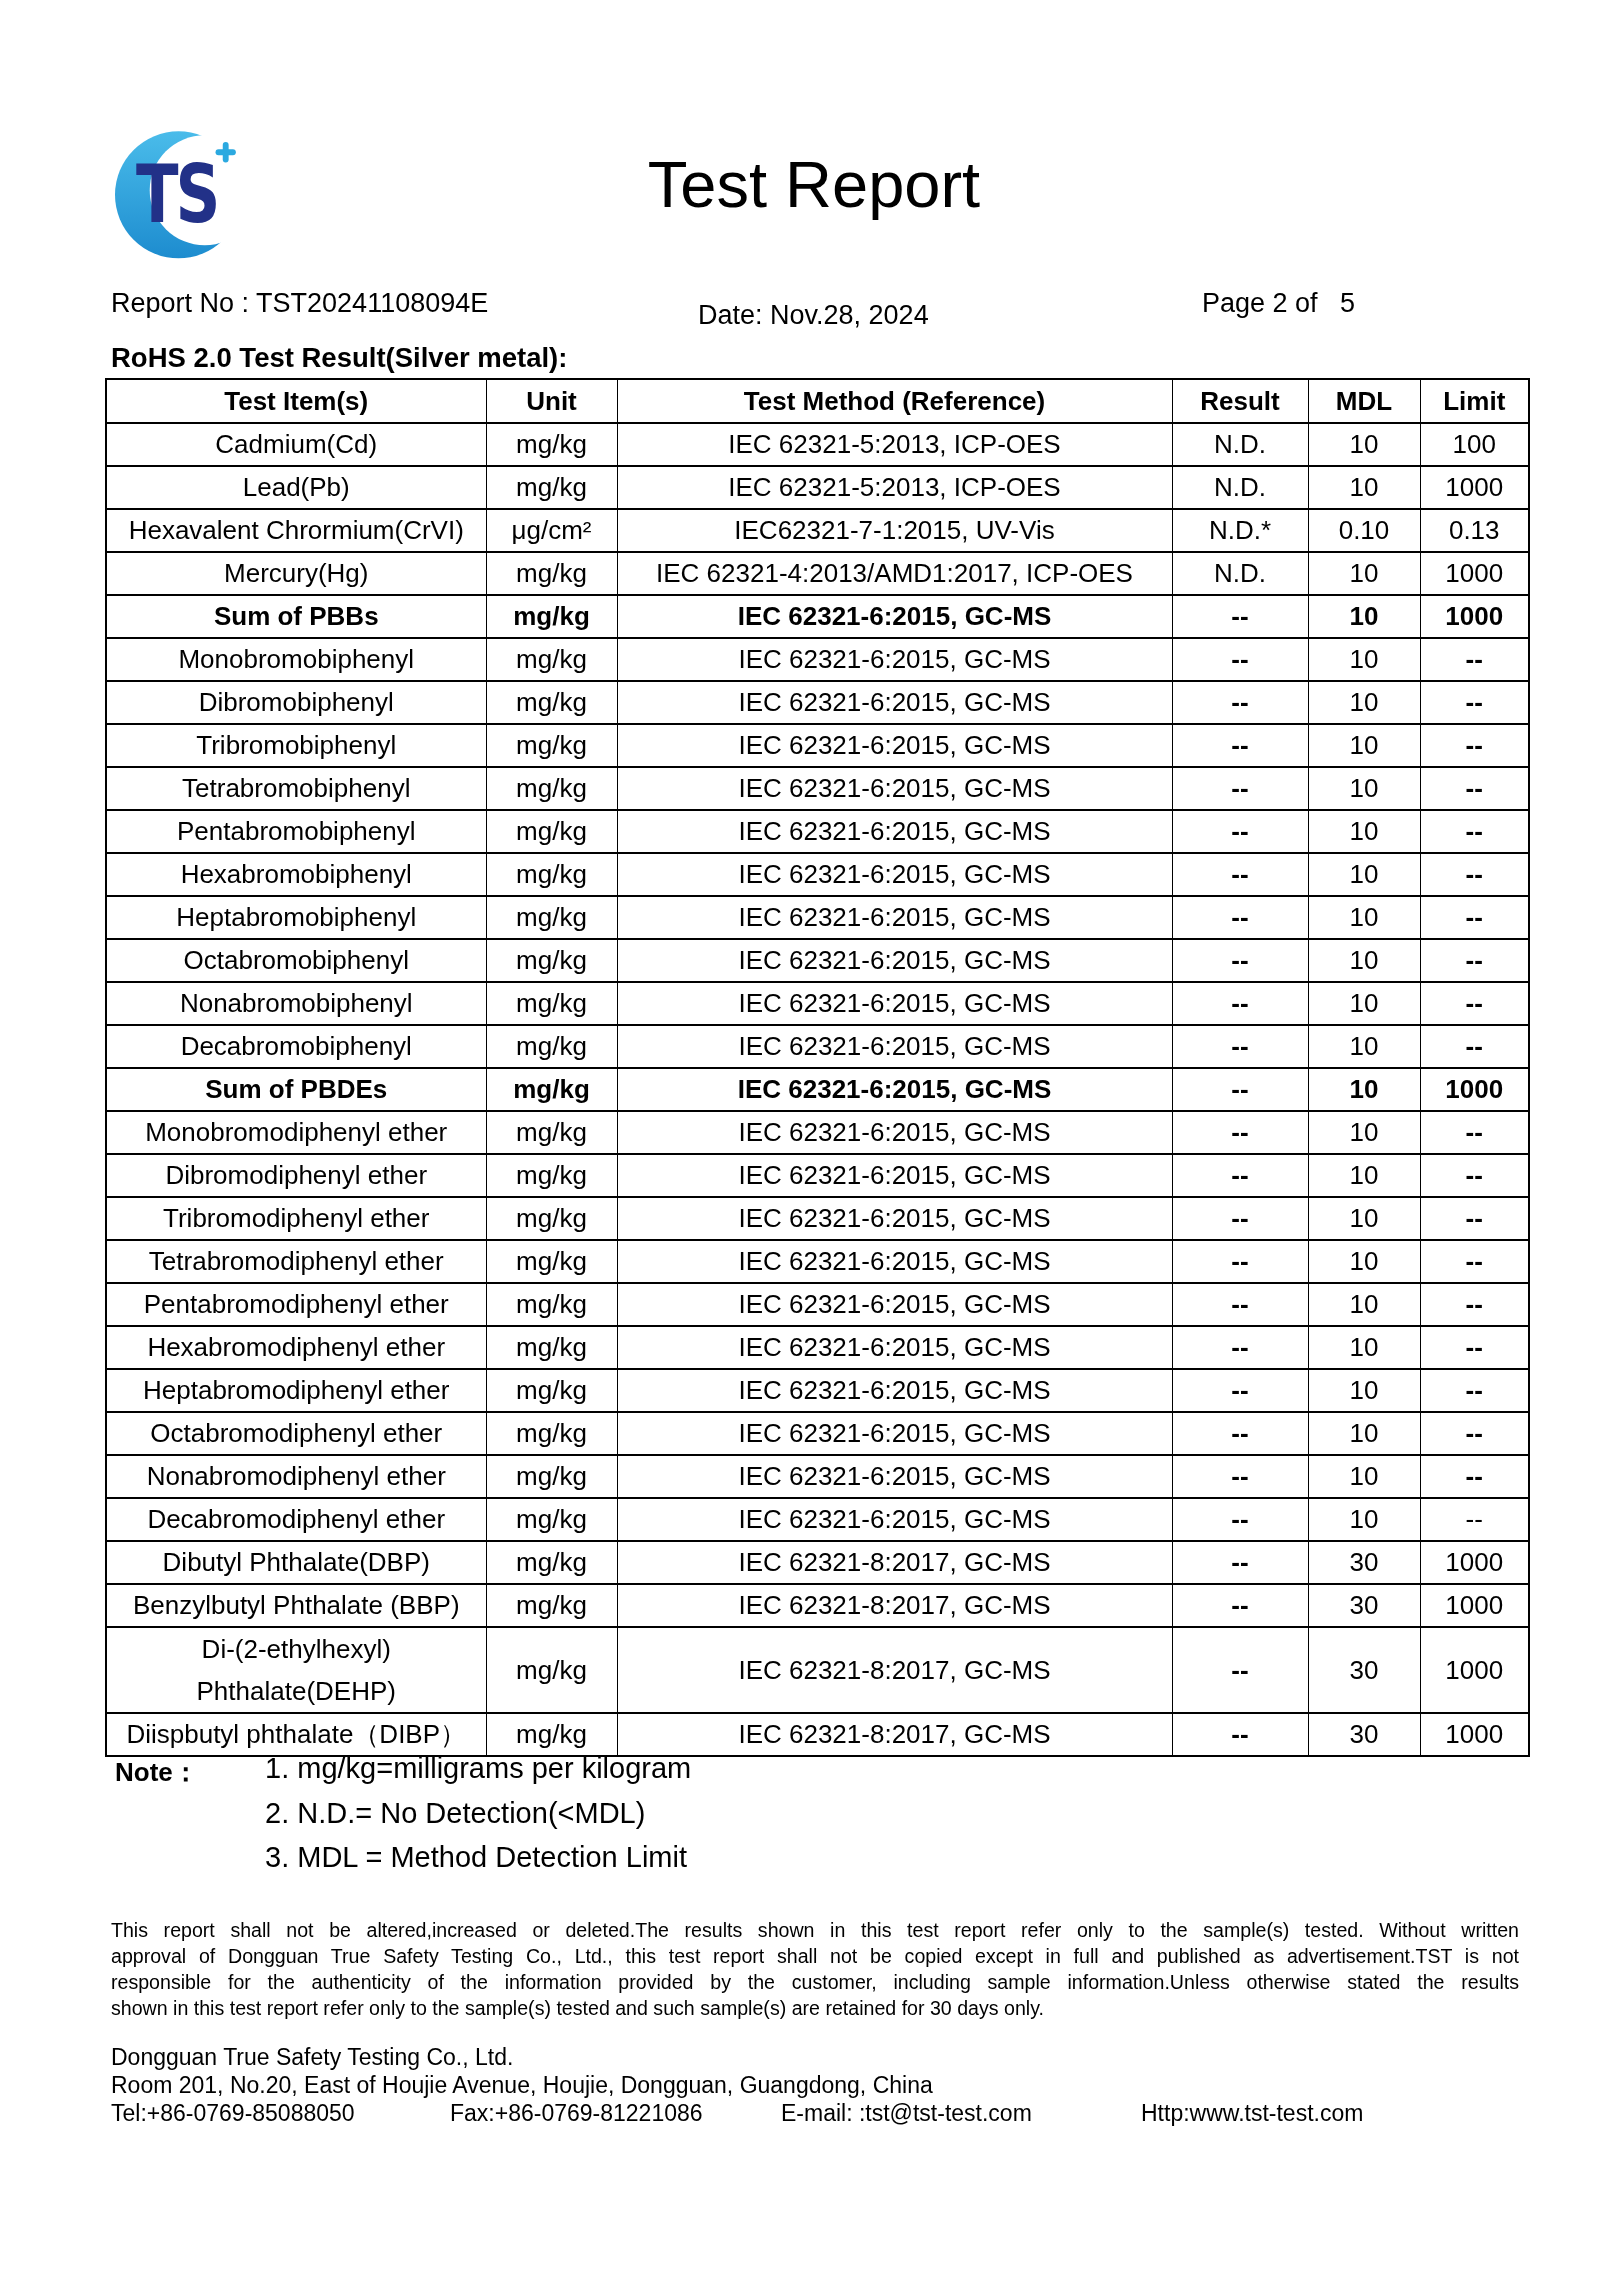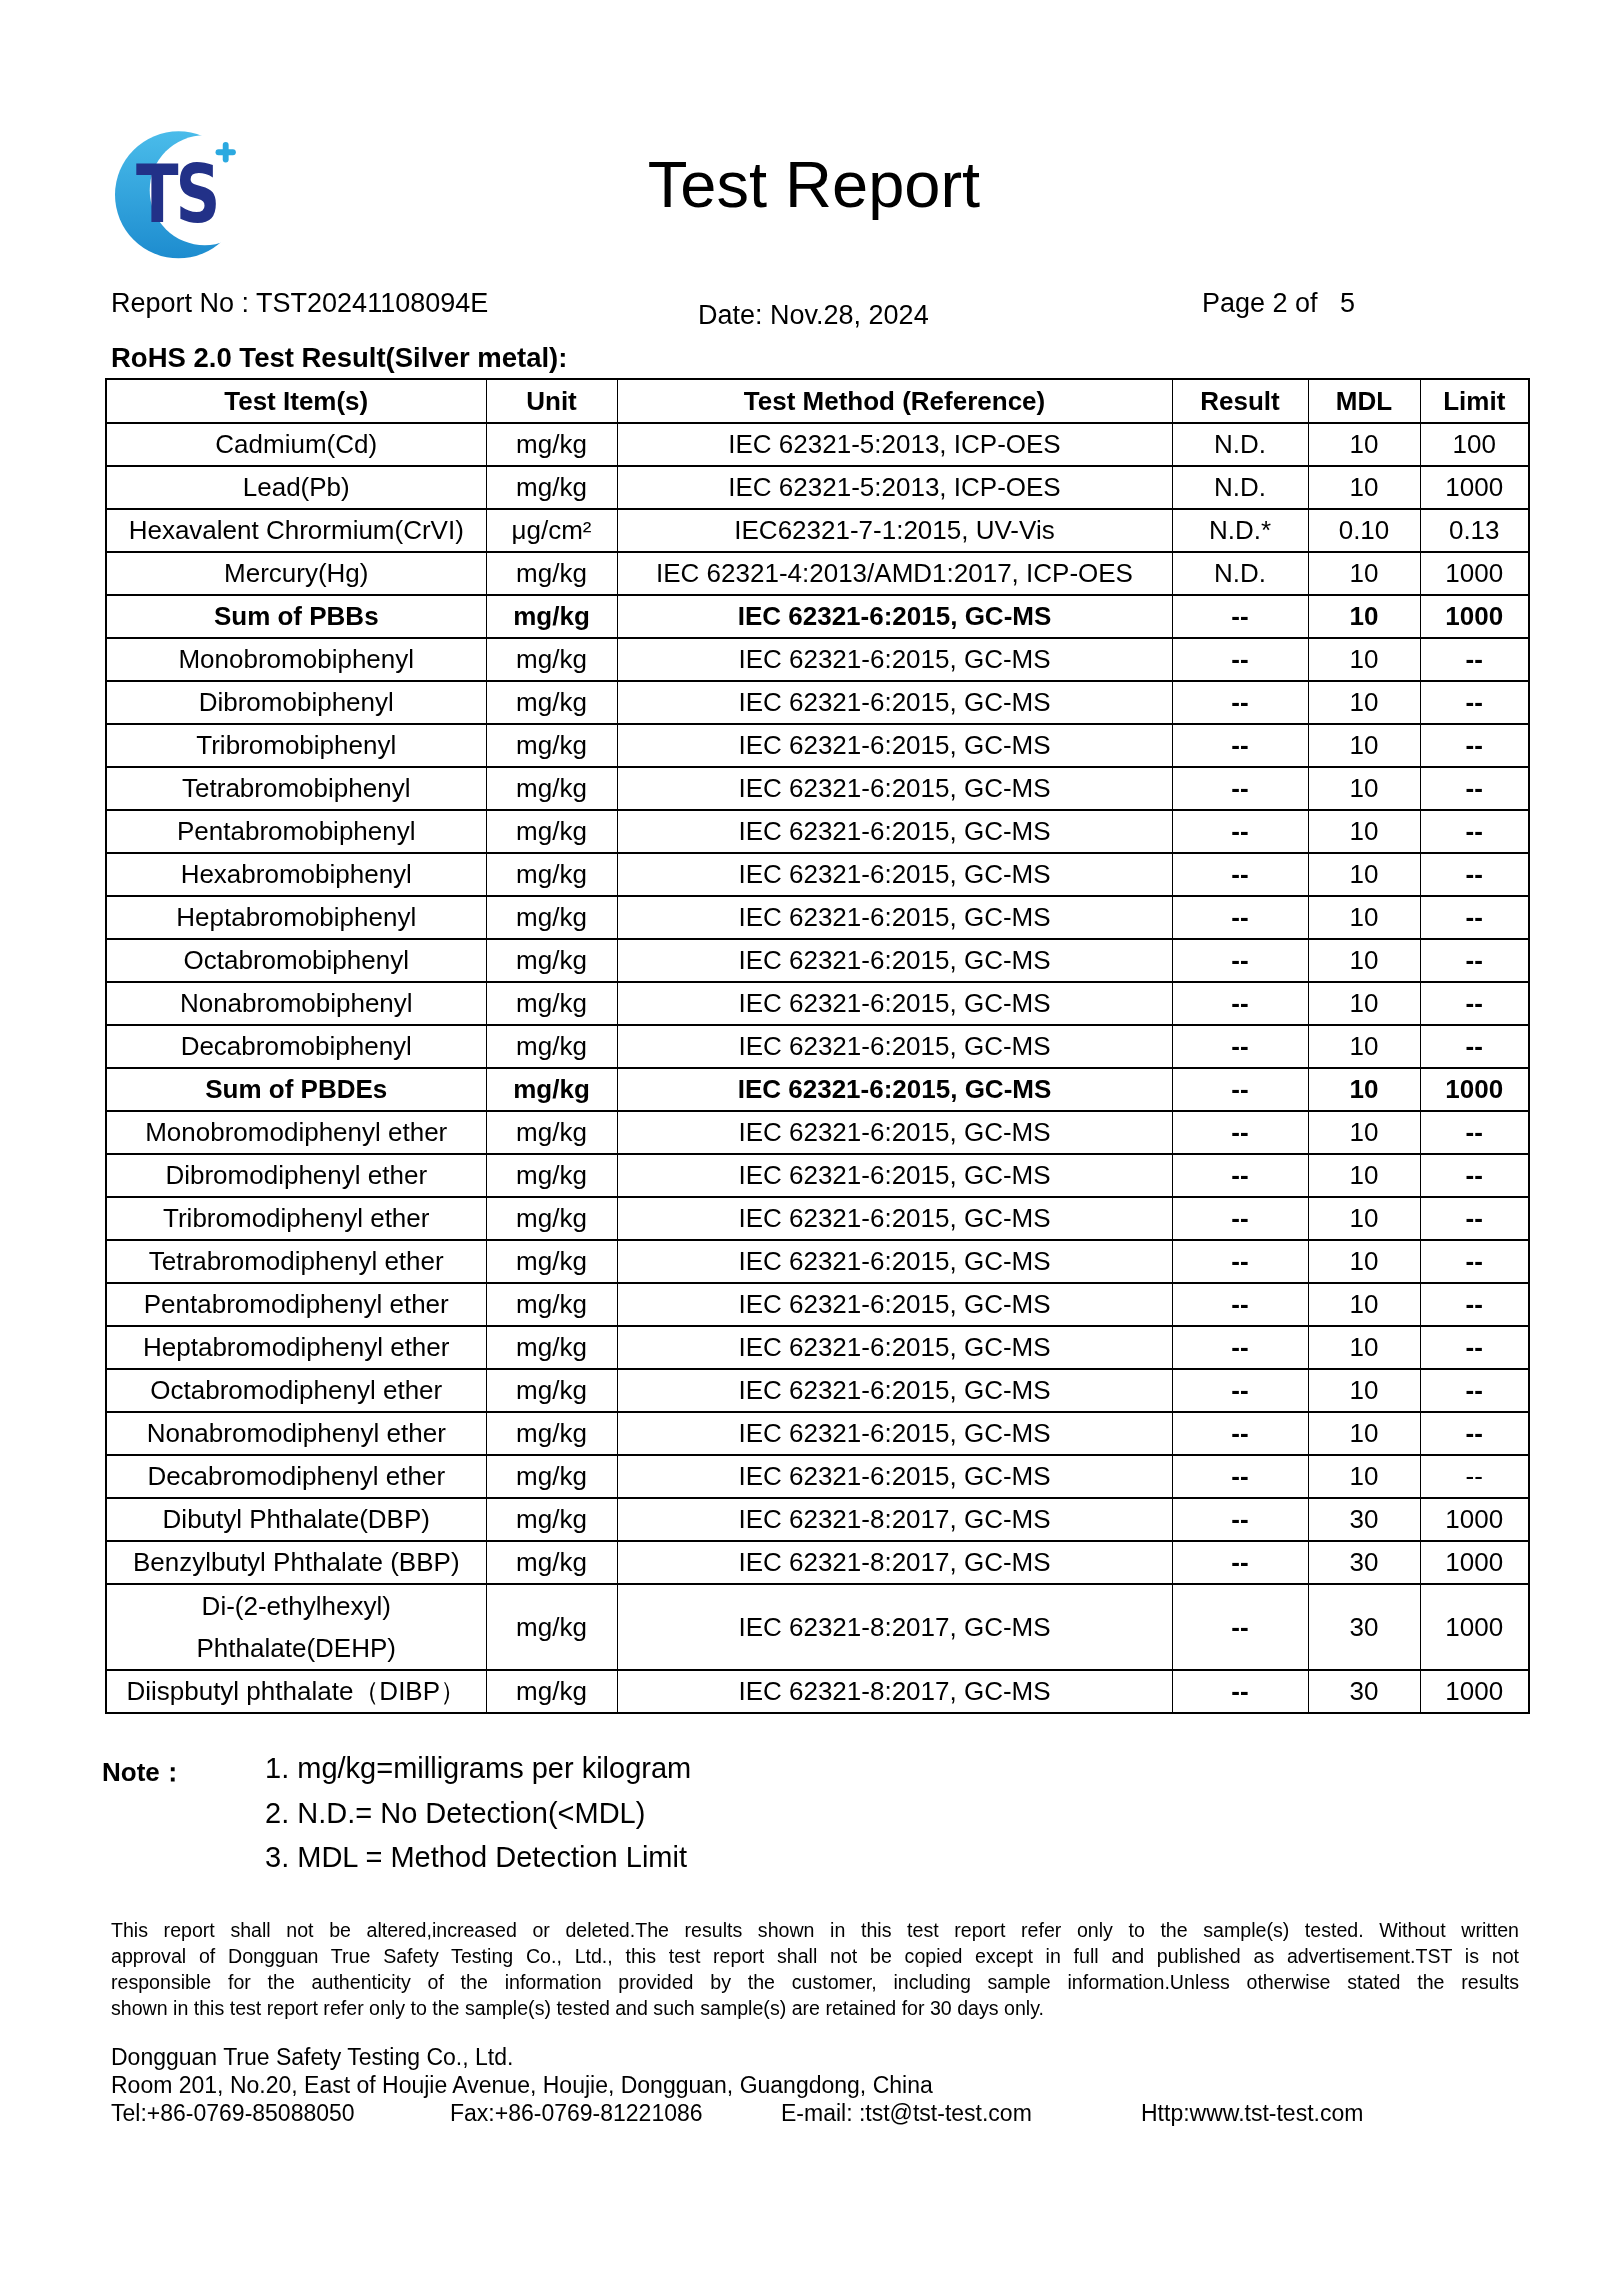--- a/index.html
+++ b/index.html
@@ -46,21 +46,21 @@
   table.results thead tr { height:44px; }
   table.results tbody tr { height:43px; }
   table.results tbody tr.tall-row { height:84px; }
   table.results th { font-weight:bold; }
   th.col-item, td.cell-item { text-align:left; padding-left:8.5px; }
   tr.bold-row td { font-weight:bold; }
   td.dash-bold { font-weight:bold; }
   tr.tall-row td.cell-item div { line-height:42px; }
 
   
-  .note-label { position:absolute; left:102px; top:1755px; font-size:26px; font-weight:bold; }
+  .note-label { position:absolute; left:115px; top:1755px; font-size:26px; font-weight:bold; }
   .note-items { position:absolute; left:265px; top:1755px; font-size:29px; }
   .note-item  { line-height:27px; margin-bottom:17.7px; white-space:pre; }
 
   
   .disclaimer {
     position:absolute; left:111px; top:1917px; width:1408px;
     font-size:19.6px; line-height:26px;
   }
   .disc-line { text-align:justify; height:26px; overflow:hidden; }
   .disc-line.j::after { content:""; display:inline-block; width:100%; height:0; }
@@ -290,20 +290,28 @@
         </tr>
         <tr>
           <td class="cell-item">Pentabromodiphenyl ether</td>
           <td class="cell-unit">mg/kg</td>
           <td class="cell-method">IEC 62321-6:2015, GC-MS</td>
           <td class="cell-result dash-bold">--</td>
           <td class="cell-mdl">10</td>
           <td class="cell-limit dash-bold">--</td>
         </tr>
         <tr>
+          <td class="cell-item">Hexabromodiphenyl ether</td>
+          <td class="cell-unit">mg/kg</td>
+          <td class="cell-method">IEC 62321-6:2015, GC-MS</td>
+          <td class="cell-result dash-bold">--</td>
+          <td class="cell-mdl">10</td>
+          <td class="cell-limit dash-bold">--</td>
+        </tr>
+        <tr>
           <td class="cell-item">Heptabromodiphenyl ether</td>
           <td class="cell-unit">mg/kg</td>
           <td class="cell-method">IEC 62321-6:2015, GC-MS</td>
           <td class="cell-result dash-bold">--</td>
           <td class="cell-mdl">10</td>
           <td class="cell-limit dash-bold">--</td>
         </tr>
         <tr>
           <td class="cell-item">Octabromodiphenyl ether</td>
           <td class="cell-unit">mg/kg</td>

